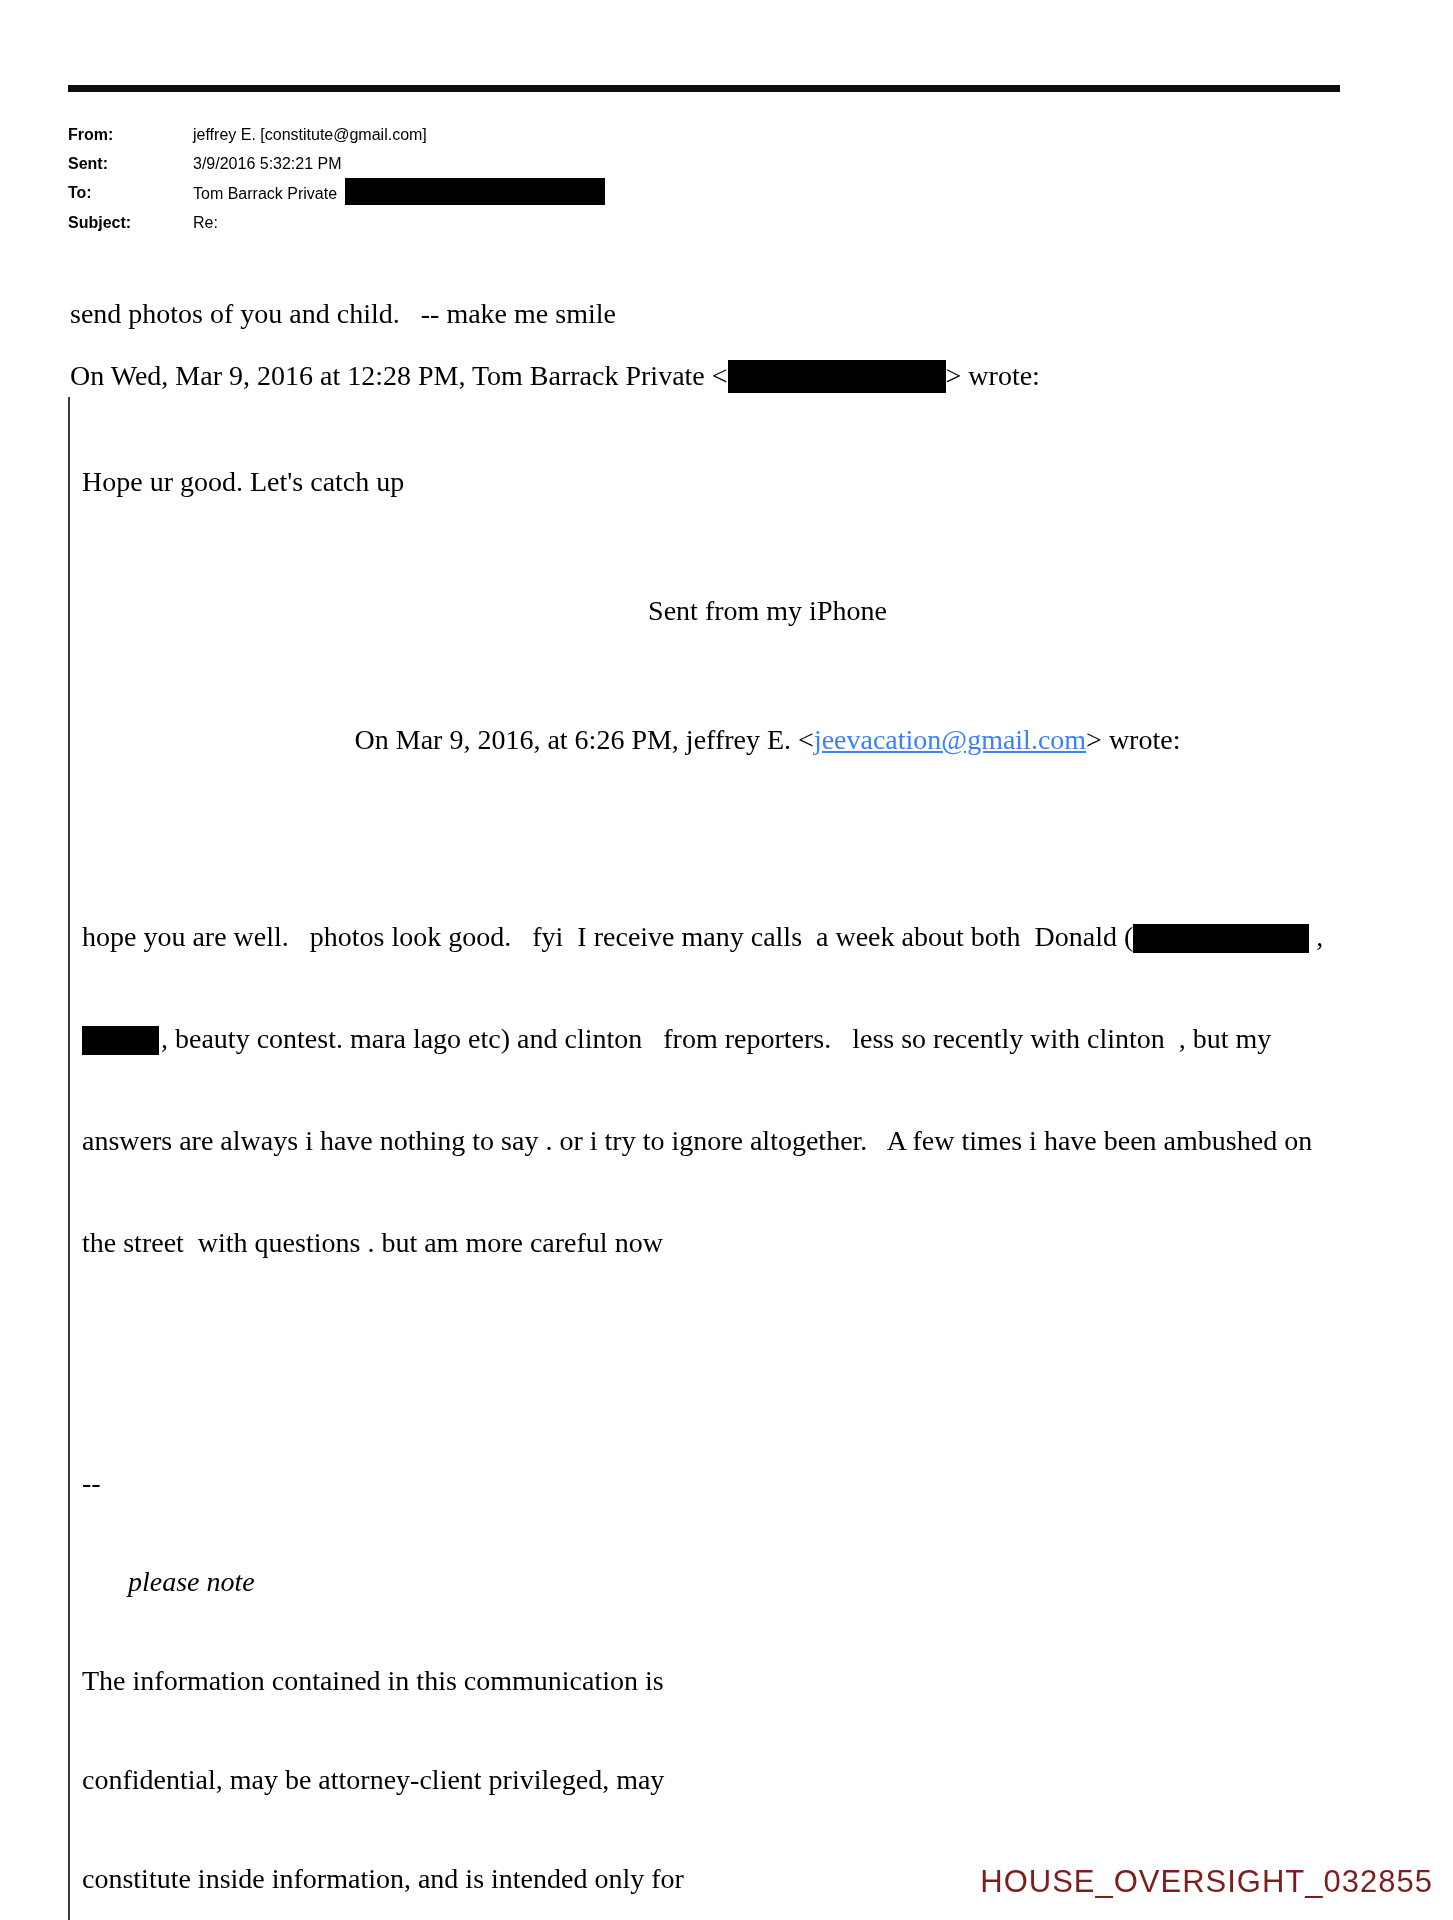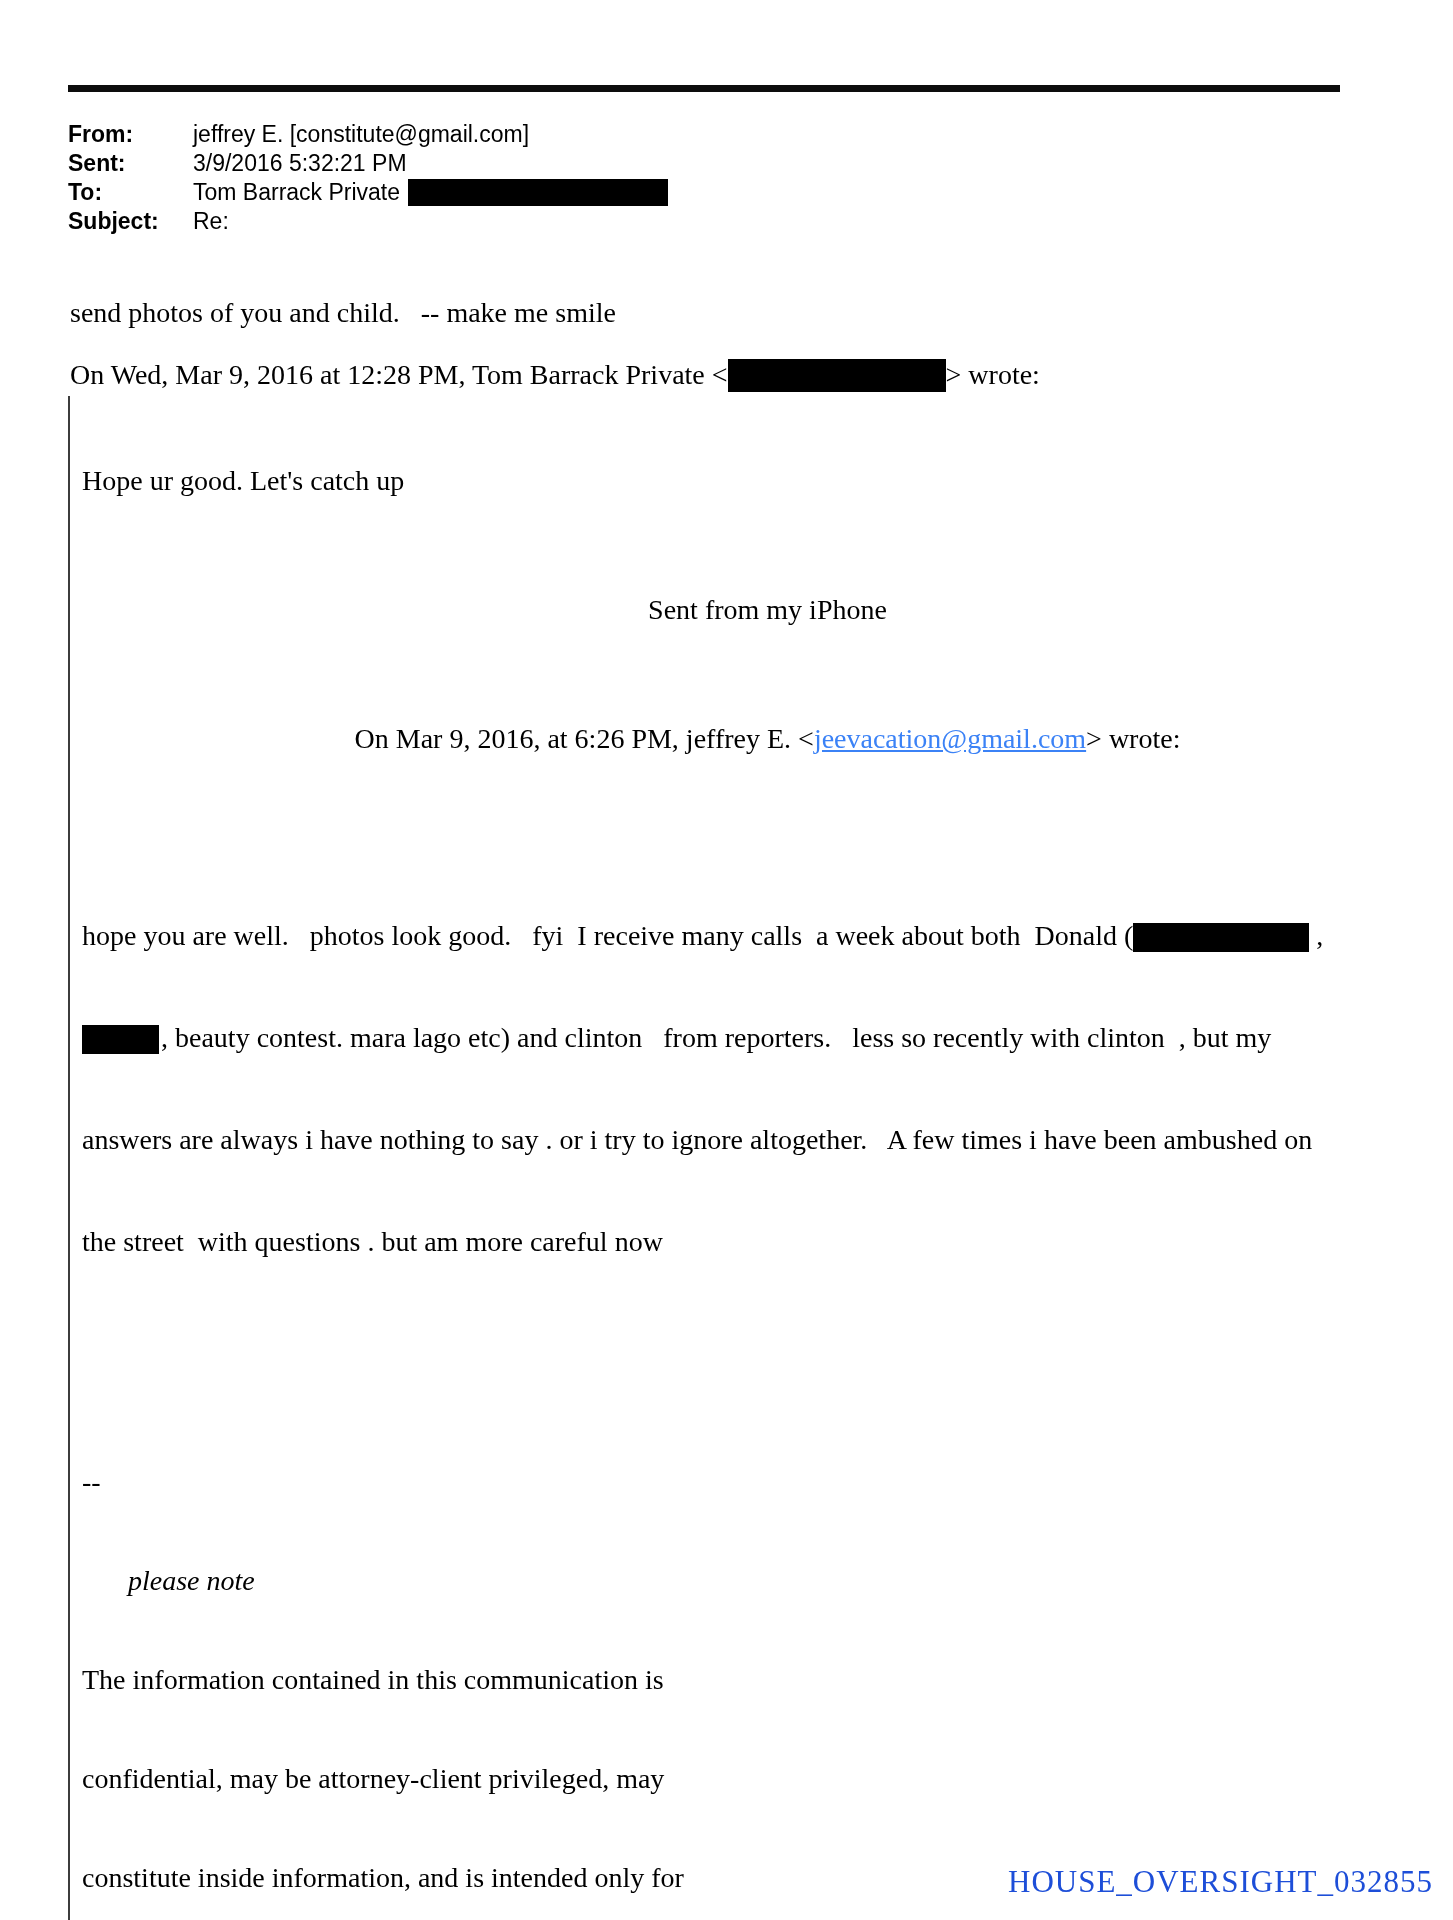--- a/index.html
+++ b/index.html
@@ -12,21 +12,21 @@
     overflow:hidden;
   }
   .top-rule {
     margin:85px 0 0 68px;
     width:1272px; height:7px;
     background:#0d0d0d;
   }
   .email-header {
     margin:28px 18px 0 68px;
     font-family:"Liberation Sans","DejaVu Sans",sans-serif;
-    font-size:23px; line-height:29px;
+    font-size:16px; line-height:29px;
   }
   .hrow { display:flex; align-items:flex-start; }
   .hlabel { width:125px; font-weight:bold; white-space:pre; }
   .hvalue { white-space:pre; }
   .redaction { display:inline-block; background:#000; }
   .red-to { width:260px; height:27px; margin-left:8px; vertical-align:-6px; }
   .red-reply { width:218px; height:33px; vertical-align:-8px; }
   .red-donald { width:176px; height:29px; vertical-align:-7px; }
   .red-small { width:77px; height:29px; vertical-align:-7px; margin-right:2px; }
   .bodytext { font-size:28px; line-height:33px; white-space:pre; }
@@ -38,22 +38,22 @@
     padding:2px 0 4px 12px;
     font-size:28px; line-height:33px; white-space:pre;
   }
   .gap-line { margin-top:30px;text-align:center; }
   .para { margin-top:30px; line-height:34px; }
   .sig-dashes { margin-top:72px; }
   .sig-note { margin-left:46px;font-style:italic; }
   .link { color:#3b82f6; text-decoration:underline; cursor:pointer; }
   .footer {
     position:absolute; top:1864px; right:20px;
-    font-family:Liberation Serif, serif;
-    font-size:31px; color:#1d4ed8; letter-spacing:1px;
+    font-family:Liberation Sans, sans-serif;
+    font-size:31px; color:#7f1d1d; letter-spacing:1px;
   }
 </style>
 </head>
 <body>
 
 <div class="page">
 
   <div class="top-rule"></div>
 
   <div class="email-header">

